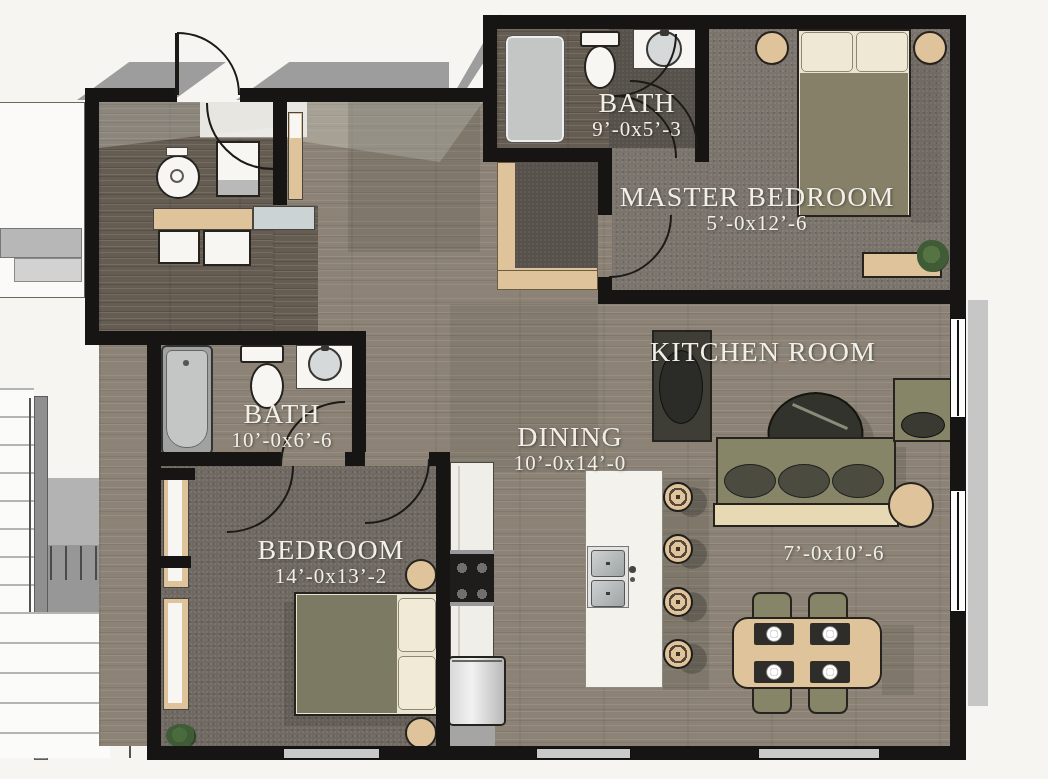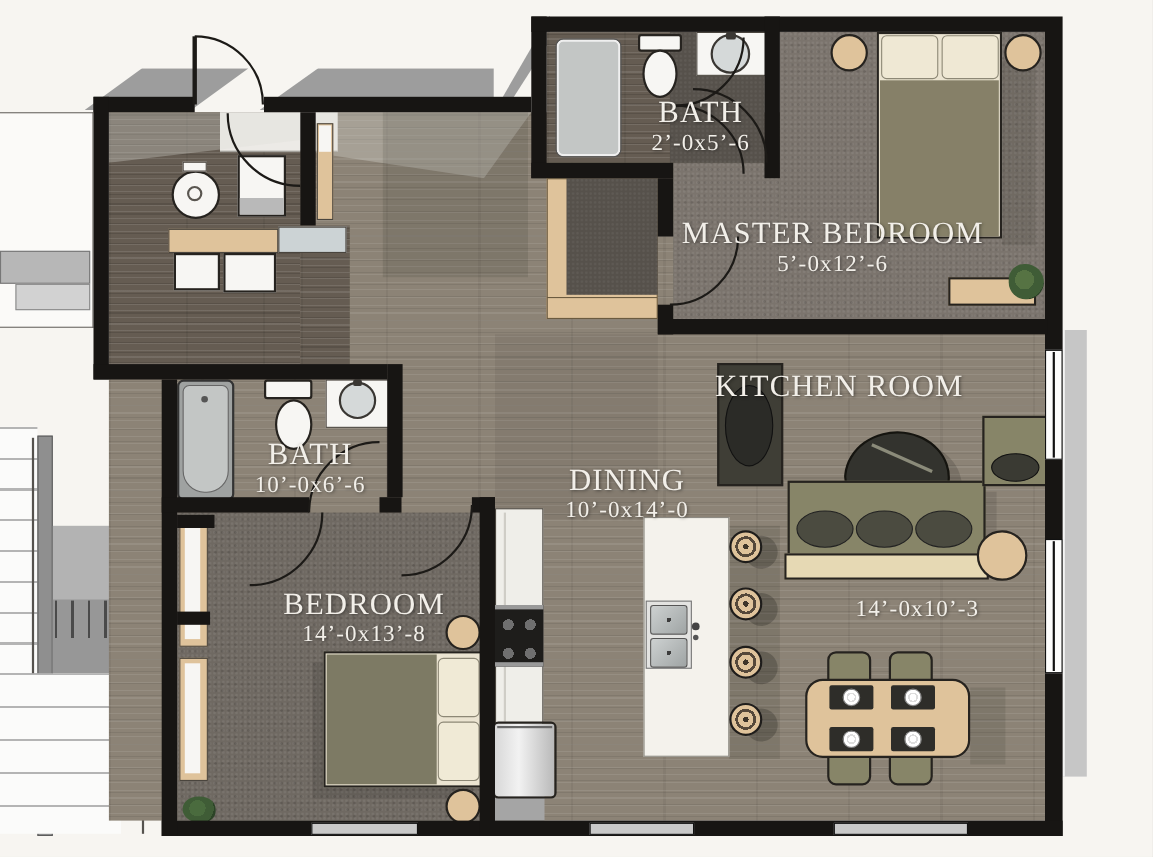--- a/index.html
+++ b/index.html
@@ -238,38 +238,38 @@
       <path d="M 293 466 A 66 66 0 0 1 227 532"></path>
       <path d="M 609 277 A 62 62 0 0 0 671 215"></path>
       <path d="M 676 34 A 62 62 0 0 1 614 96"></path>
       <path d="M 614 96 A 62 62 0 0 1 676 158"></path>
       <path d="M 207 103 A 66 66 0 0 0 273 169"></path>
     </g>
   </svg>
 
   <div class="lbl" style="left:477px;top:88px;">
     <span class="nm">BATH</span>
-    <span class="dm">2’-0x5’-6</span>
-  </div>
-  <div class="lbl" style="left:597px;top:198px;">
+    <span class="dm">9’-0x5’-3</span>
+  </div>
+  <div class="lbl" style="left:597px;top:182px;">
     <span class="nm">MASTER BEDROOM</span>
     <span class="dm">5’-0x12’-6</span>
   </div>
   <div class="lbl" style="left:603px;top:337px;">
     <span class="nm">KITCHEN ROOM</span>
   </div>
   <div class="lbl" style="left:122px;top:399px;">
     <span class="nm">BATH</span>
     <span class="dm">10’-0x6’-6</span>
   </div>
   <div class="lbl" style="left:410px;top:422px;">
     <span class="nm">DINING</span>
     <span class="dm">10’-0x14’-0</span>
   </div>
   <div class="lbl" style="left:171px;top:535px;">
     <span class="nm">BEDROOM</span>
-    <span class="dm">14’-0x13’-8</span>
+    <span class="dm">14’-0x13’-2</span>
   </div>
   <div class="lbl" style="left:674px;top:542px;">
-    <span class="dm">14’-0x10’-3</span>
+    <span class="dm">7’-0x10’-6</span>
   </div>
 
 </div>
 
 </body></html>

